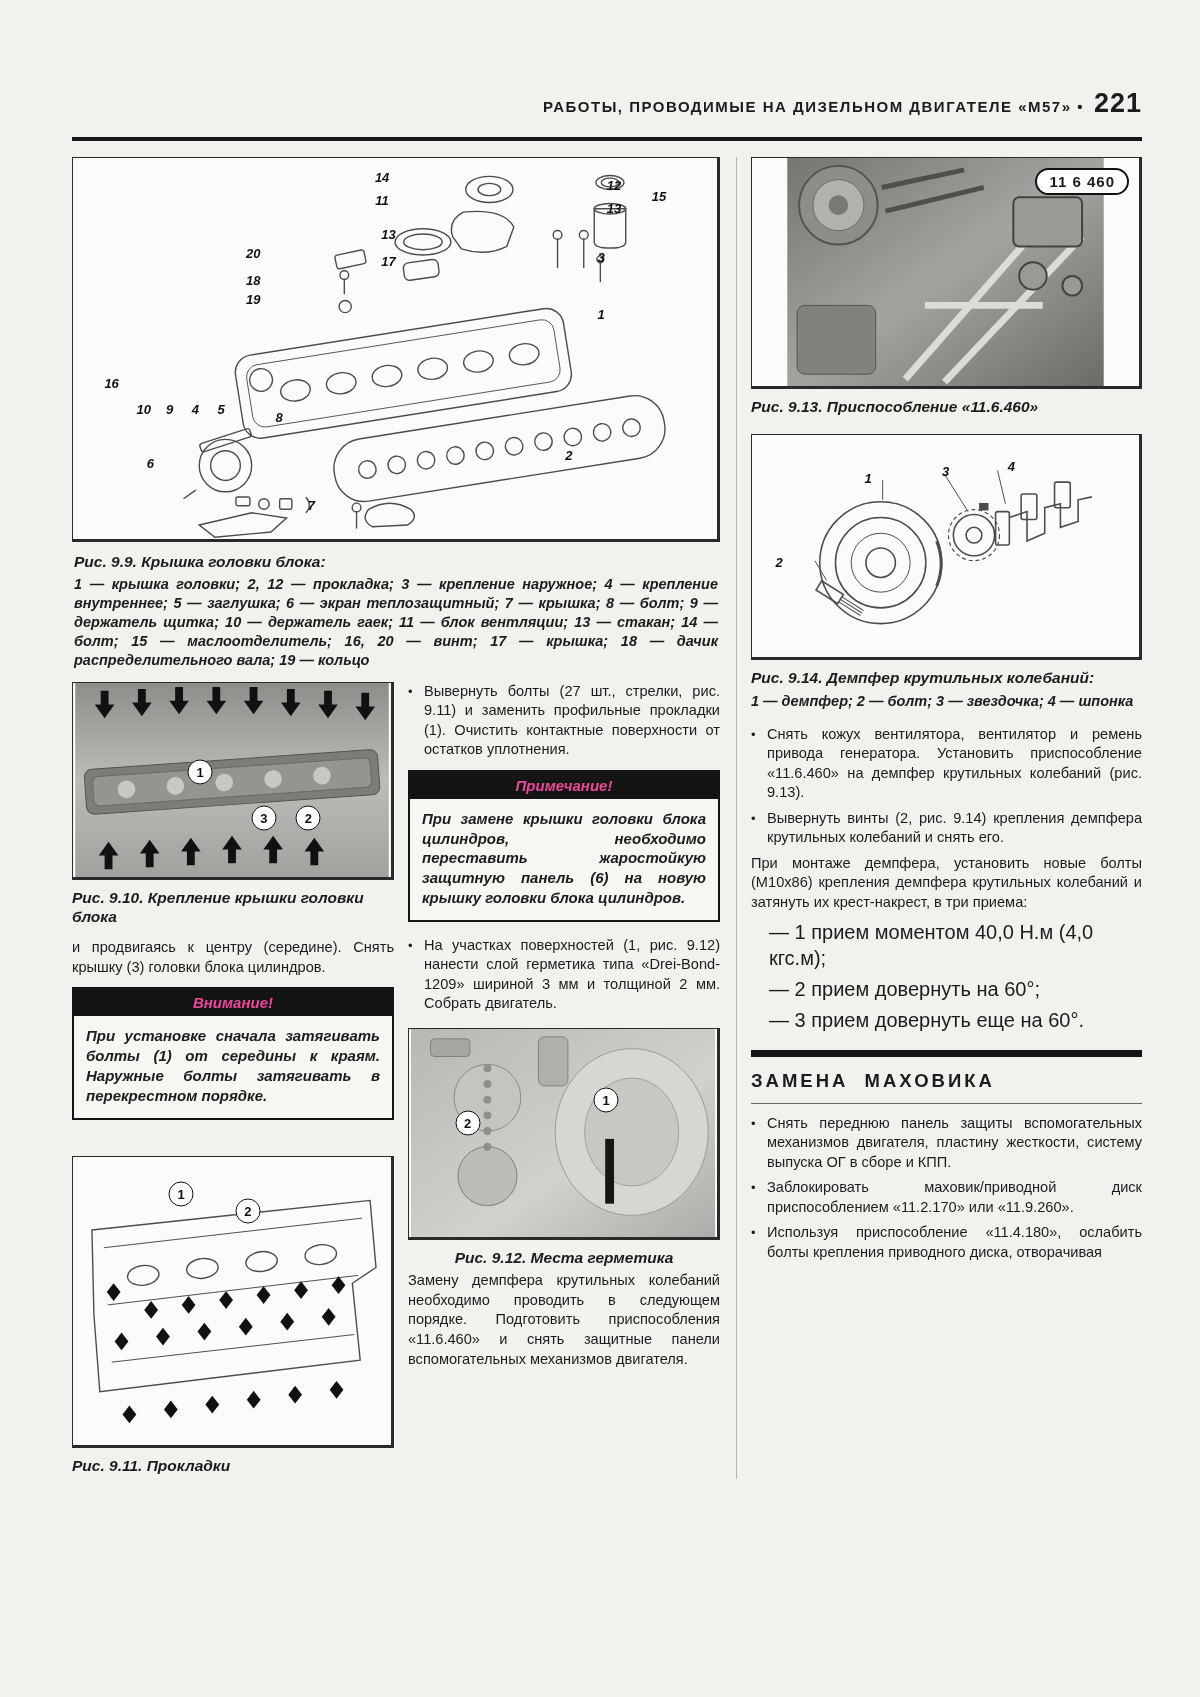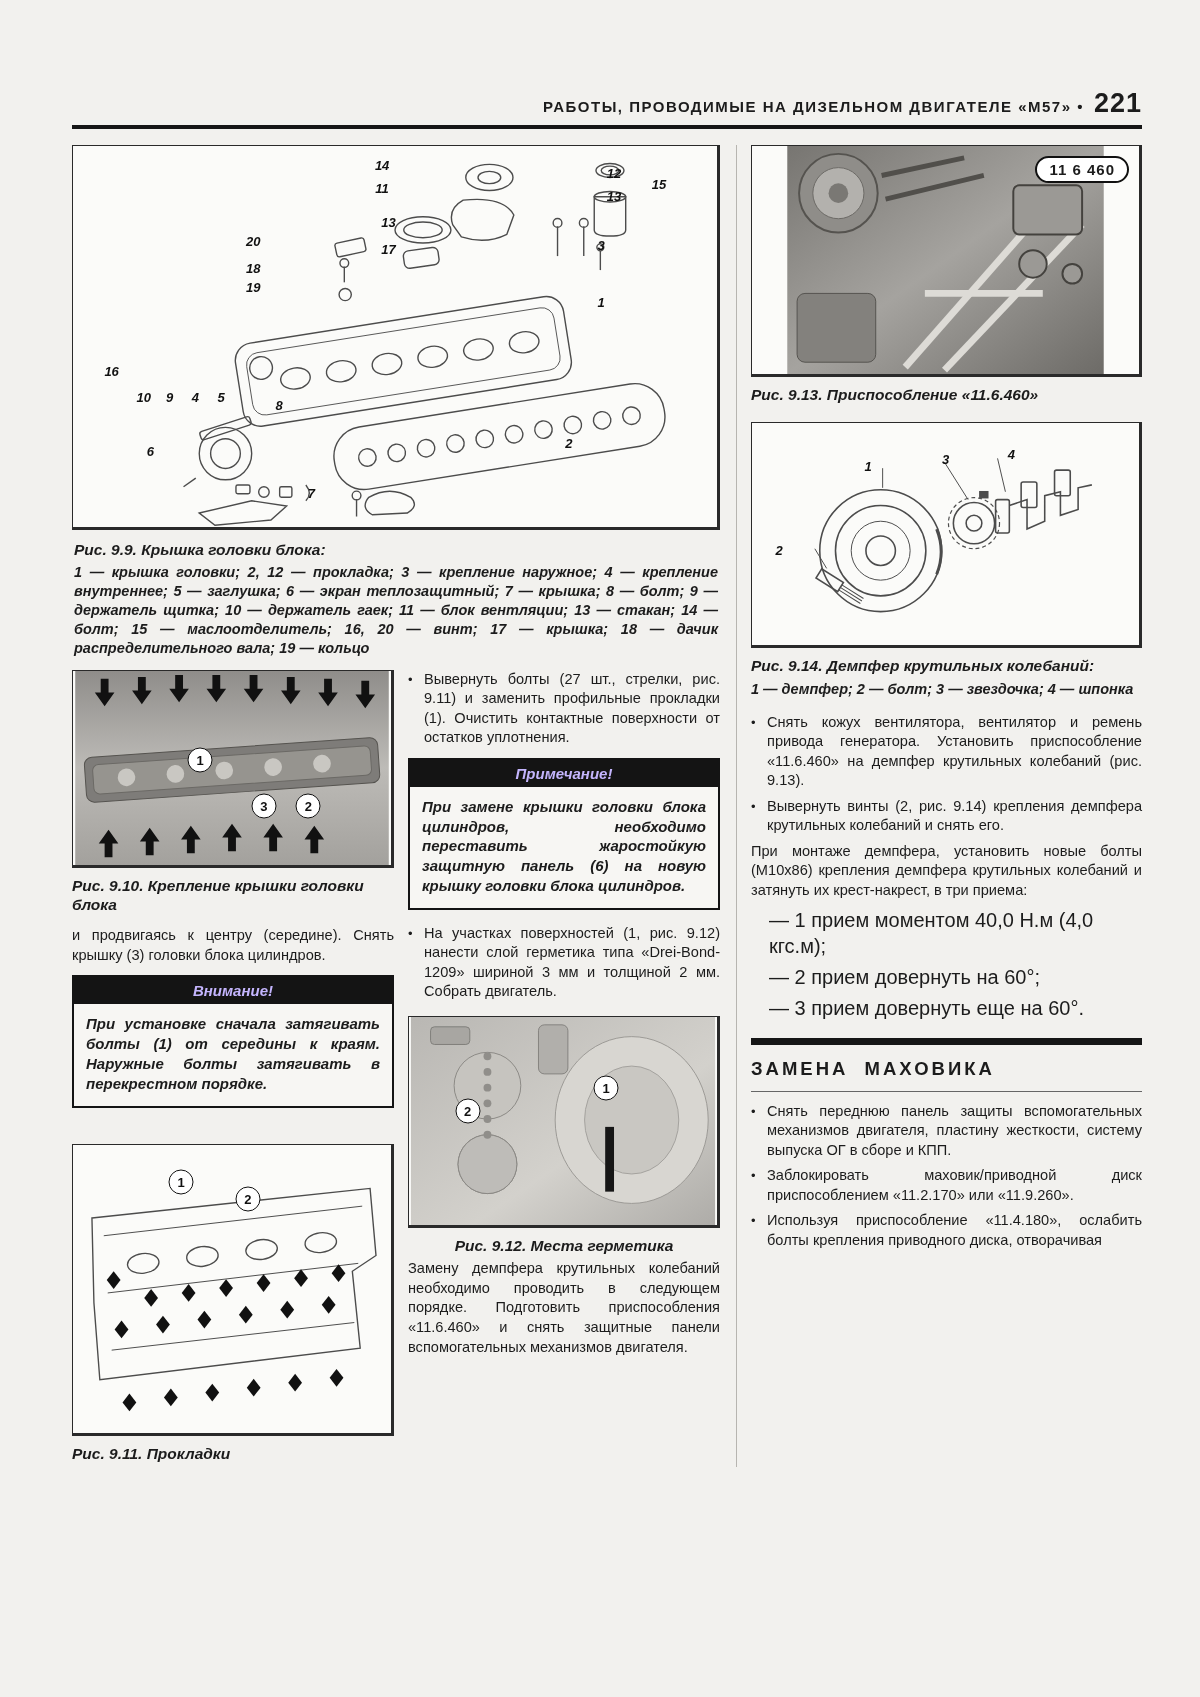--- a/index.html
+++ b/index.html
@@ -10,21 +10,21 @@
     color:#1c1c1c;
   }
   .page{
     width:1200px;height:1697px;box-sizing:border-box;
     background:#f2f1ee;
     padding:88px 58px 20px 72px;
     position:relative;
   }
   
   .hdr{display:flex;justify-content:flex-end;align-items:baseline;gap:10px;
-       border-bottom:4px solid #161616;padding-bottom:6px;margin-bottom:16px;}
+       border-bottom:4px solid #161616;padding-bottom:18px;margin-bottom:16px;}
   .hdr-title{font-size:15px;font-weight:bold;letter-spacing:1.5px;}
   .hdr-num{font-size:27px;font-weight:bold;letter-spacing:1px;}
   
   .content{display:flex;}
   .left-wrap{width:648px;flex:none;}
   .col-right{flex:1;margin-left:16px;padding-left:14px;border-left:1.5px solid #b7b5b0;}
   .two-col{display:flex;gap:14px;}
   .col-left{width:322px;flex:none;}
   .col-mid{flex:1;}
   
@@ -46,21 +46,21 @@
             font-weight:bold;font-size:15px;letter-spacing:1px;}
   
   p.body{font-size:14.6px;line-height:1.34;text-align:justify;margin:0 0 6px 0;}
   .li{display:flex;margin:0 0 6px 0;}
   .li .mark{flex:none;width:16px;font-size:13px;padding-top:2px;}
   .li p{margin:0;flex:1;}
   .step{font-size:20px;line-height:1.34;margin:0 0 4px 0;text-indent:0;
         padding-left:18px;position:relative;}
   
   .alert{border:2px solid #141414;background:#f7f6f3;margin:10px 0 14px 0;}
-  .alert-title{background:#141414;color:#c4b5fd;text-align:center;font-weight:bold;
+  .alert-title{background:#141414;color:#ec4899;text-align:center;font-weight:bold;
                font-style:italic;font-size:15px;padding:5px 0;}
   .alert-body{padding:10px 12px 12px 12px;font-weight:bold;font-style:italic;
               font-size:15px;line-height:1.32;text-align:justify;}
   
   .sect{margin:16px 0 10px 0;}
   .sect .bar{height:7px;background:#161616;margin-bottom:12px;}
   .sect h2{margin:0;font-size:18.5px;font-weight:bold;letter-spacing:3px;
            word-spacing:8px;line-height:1.35;}
   .sect .rule{border-top:1.6px solid #666;margin-top:9px;}
   .gap-s{height:8px;}  .gap-m{height:14px;}  .gap-l{height:22px;}

